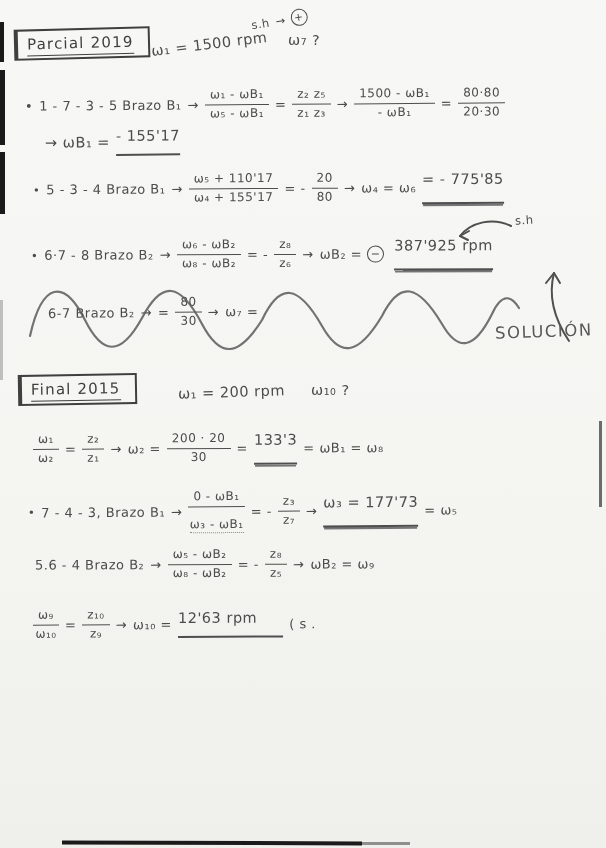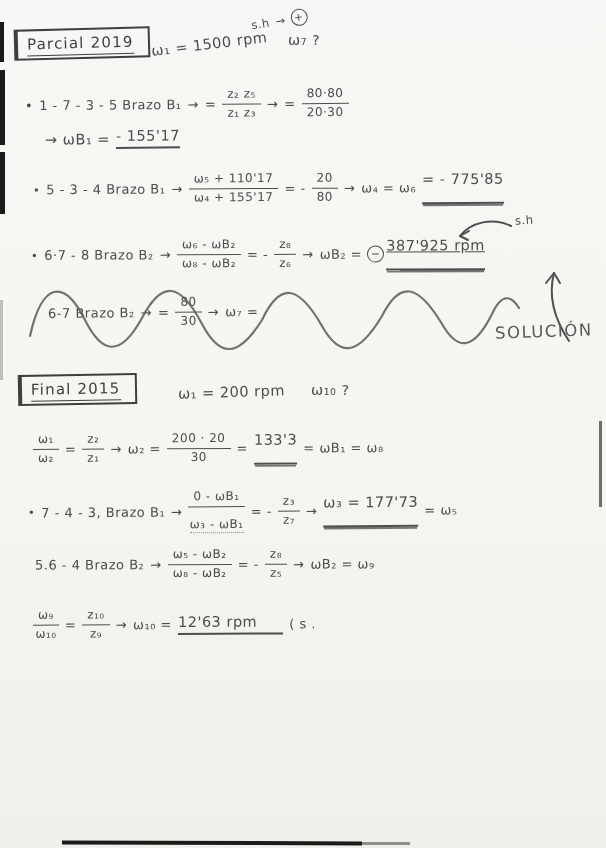--- a/index.html
+++ b/index.html
@@ -7,21 +7,21 @@
     background:linear-gradient(180deg,#f7f7f5 0%,#f5f5f2 55%,#efefeb 100%);
     font-family:"DejaVu Sans",sans-serif;color:#4a4a4a;}
   .line{position:absolute;display:flex;align-items:center;white-space:nowrap;
     color:#4c4c4c;letter-spacing:.5px;font-size:13px;}
   .line>*{margin:0 3px;}
   .sm{font-size:11.5px;}
   .big{font-size:14.5px;}
   .frac{display:inline-flex;flex-direction:column;align-items:center;font-size:12px;line-height:1.15;}
   .frac .num{padding:0 5px 2px;border-bottom:1.6px solid #4e4e4e;}
   .frac .den{padding-top:2px;}
-  .u1{border-bottom:2px solid #4e4e4e;padding-bottom:3px;}
+  .u1{border-bottom:2px solid #4e4e4e;padding-bottom:10px;}
   .u2{border-bottom:2px solid #4e4e4e;padding-bottom:15px;box-shadow:0 3px 0 -1px #757575;}
   .udot .den{border-bottom:1.5px dotted #8a8a8a;margin-top:9px;}
   .hand-box{position:absolute;border:2.5px solid #3f3f3f;border-left-width:4px;
     padding:3px 14px 5px 9px;background:transparent;}
   .hand-box .tt{font-size:15px;letter-spacing:1.2px;border-bottom:1.8px solid #3f3f3f;
     padding-bottom:2px;color:#3f3f3f;}
   .circ{display:inline-flex;width:15px;height:15px;border:1.6px solid #4a4a4a;border-radius:50%;
     align-items:center;justify-content:center;font-size:11px;line-height:1;margin:0 2px;}
   .artifact{position:absolute;background:#1a1a1a;}
   svg.deco{position:absolute;overflow:visible;}
@@ -56,26 +56,34 @@
   </div>
 
   <div class="line big" style="left:285px;top:32px;">
     <span>ω₇ ?</span>
   </div>
 
   <div class="line" style="left:22px;top:88px;transform:rotate(-.4deg);">
     <span>•</span>
     <span>1 - 7 - 3 - 5  Brazo B₁</span>
     <span>→</span>
+    <span class="frac">
+      <span class="num">ω₁ - ωB₁</span>
+      <span class="den">ω₅ - ωB₁</span>
+    </span>
     <span>=</span>
     <span class="frac">
       <span class="num">z₂ z₅</span>
       <span class="den">z₁ z₃</span>
     </span>
     <span>→</span>
+    <span class="frac">
+      <span class="num">1500 - ωB₁</span>
+      <span class="den">- ωB₁</span>
+    </span>
     <span>=</span>
     <span class="frac">
       <span class="num">80·80</span>
       <span class="den">20·30</span>
     </span>
   </div>
 
   <div class="line big" style="left:42px;top:128px;transform:rotate(-.6deg);">
     <span>→ ωB₁ =</span>
     <span class="u1">- 155'17</span>
@@ -108,21 +116,21 @@
       <span class="den">ω₈ - ωB₂</span>
     </span>
     <span>= -</span>
     <span class="frac">
       <span class="num">z₈</span>
       <span class="den">z₆</span>
     </span>
     <span>→</span>
     <span>ωB₂ =</span>
     <span class="circ">−</span>
-    <span class="u2 big" style="margin-left:0;text-decoration:underline;">387'925 rpm</span>
+    <span class="u2 big" style="margin-left:8px;">387'925 rpm</span>
   </div>
 
   <div class="line sm" style="left:512px;top:213px;transform:rotate(-4deg);">
     <span>s.h</span>
   </div>
   <svg class="deco" style="left:455px;top:220px;" width="58" height="26" viewBox="0 0 58 26">
     <path d="M56,6 C38,-3 16,2 5,16" fill="none" stroke="#4f4f4f" stroke-width="2" stroke-linecap="round"></path>
     <path d="M5,16 L14,11 M5,16 L13,20" fill="none" stroke="#4f4f4f" stroke-width="2" stroke-linecap="round"></path>
   </svg>
 

